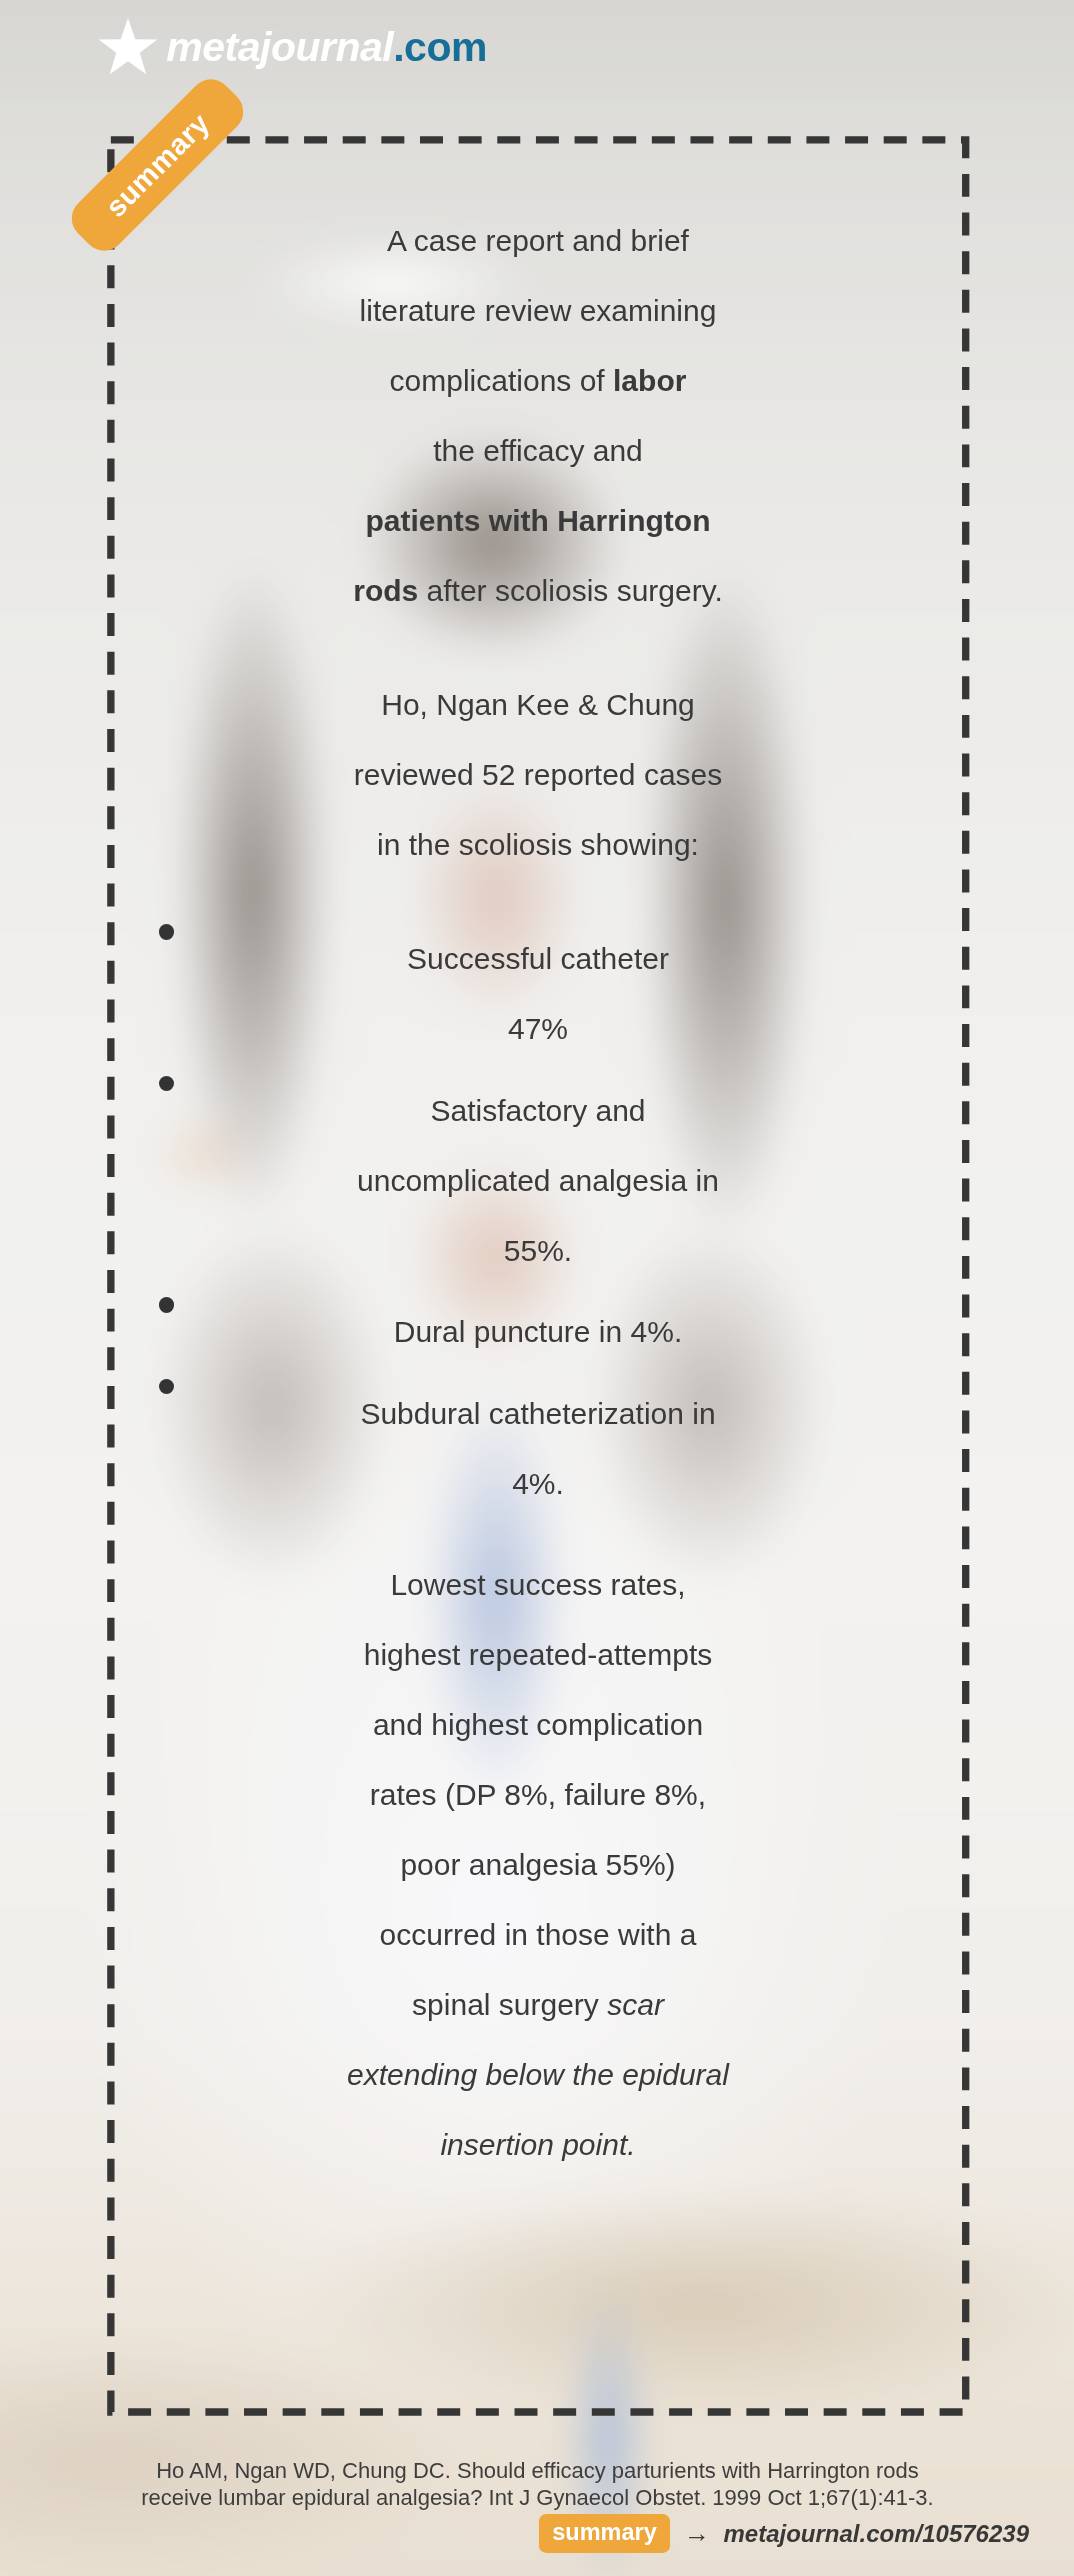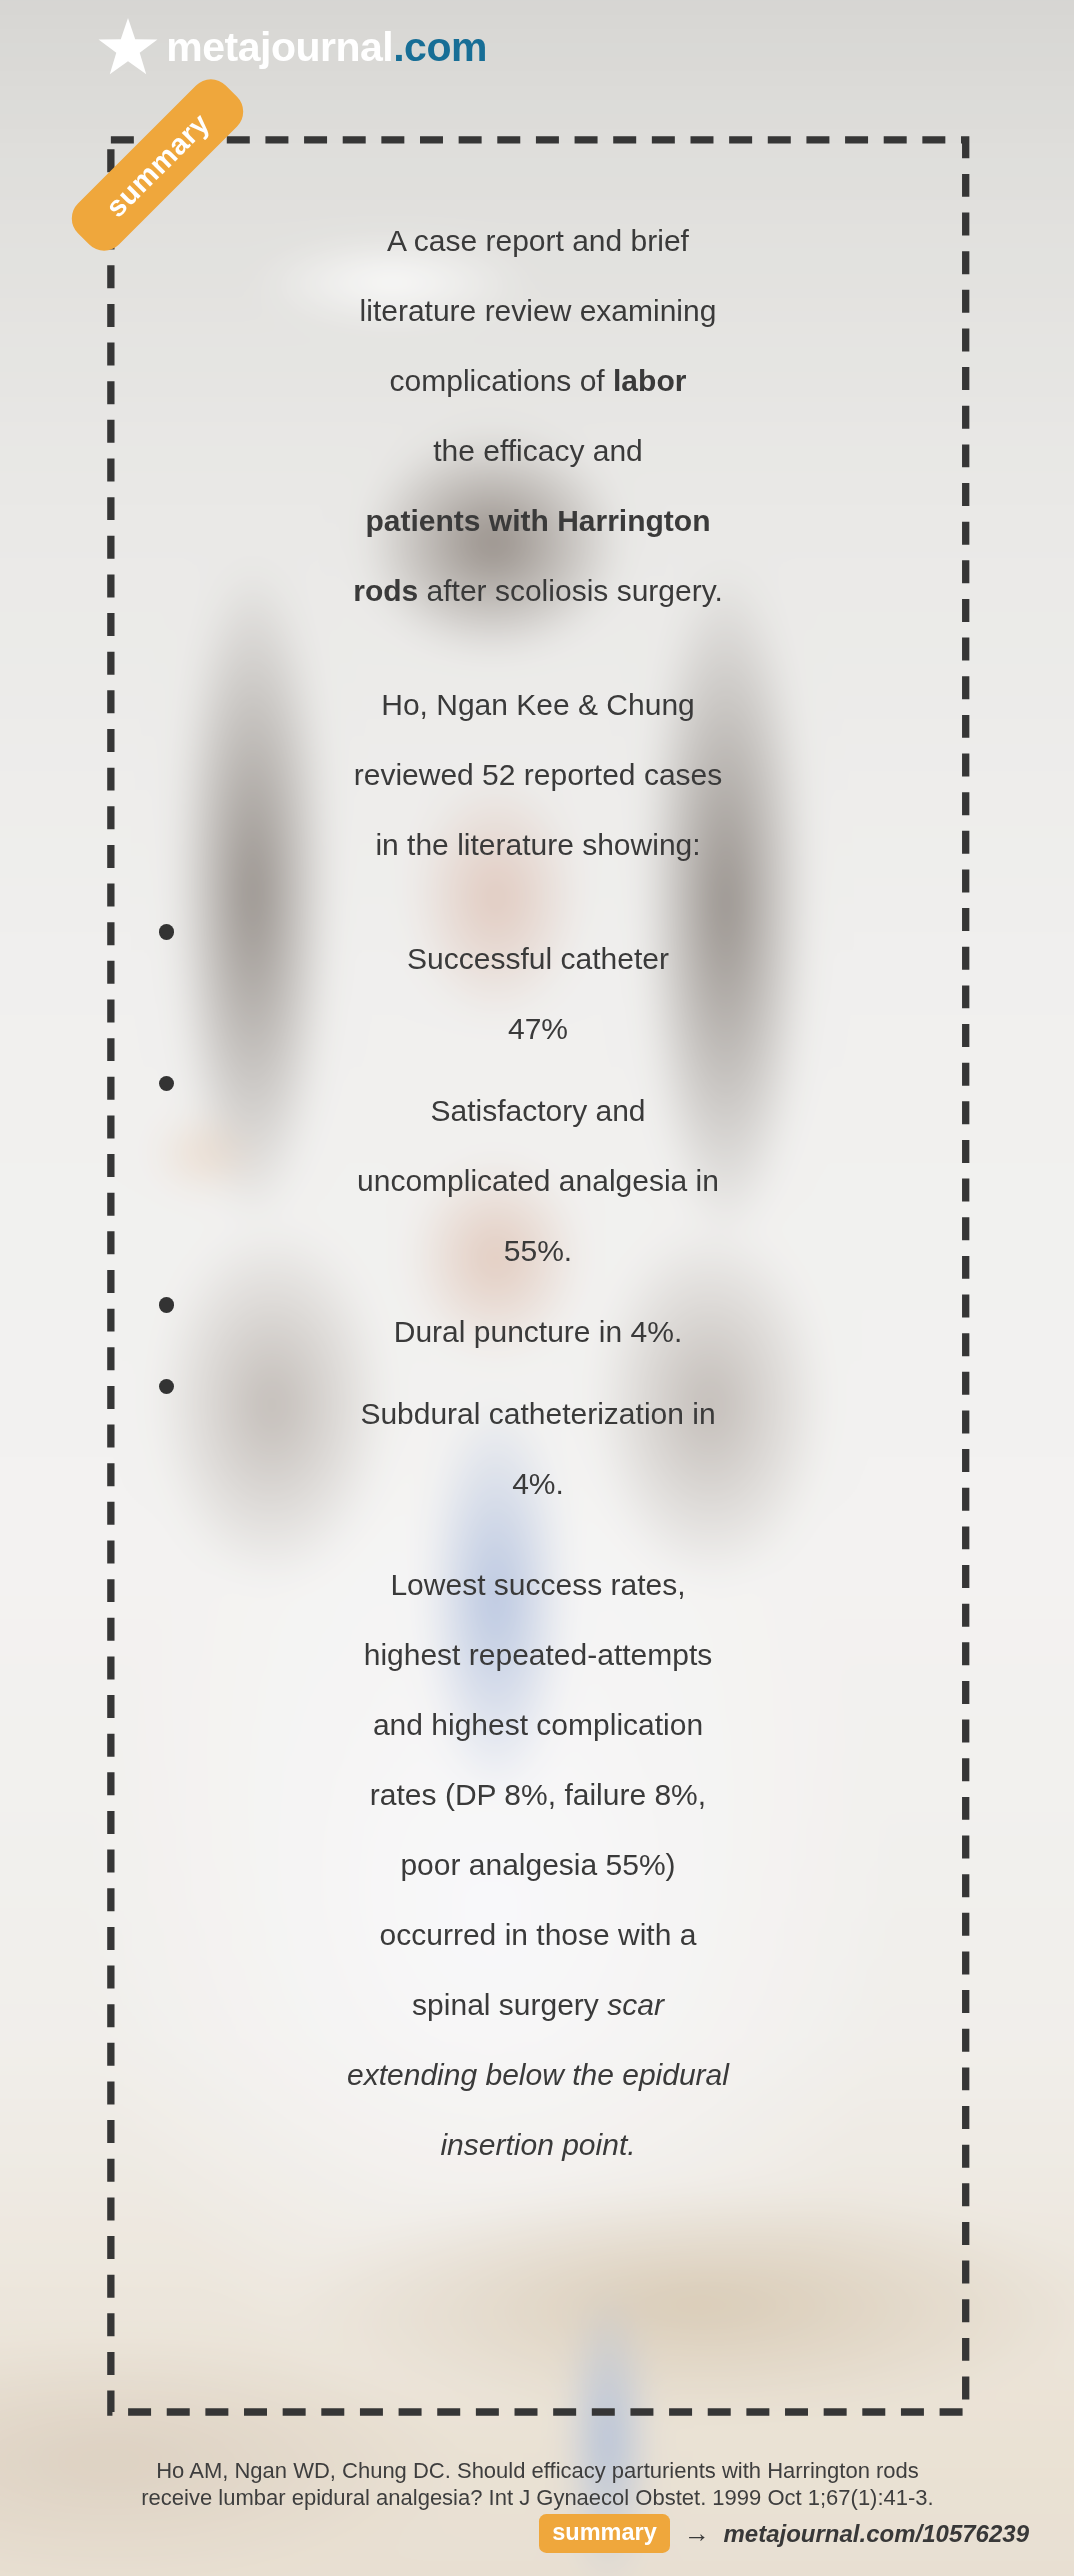--- a/index.html
+++ b/index.html
@@ -27,21 +27,21 @@
       radial-gradient(ellipse 548px 157px at 742px 2350px, rgba(200,180,150,0.85), rgba(200,180,150,0) 75%),
       radial-gradient(ellipse 512px 653px at 538px 1958px, rgba(247,247,250,0.95), rgba(247,247,250,0) 80%),
       linear-gradient(180deg,#c6c5c1 0%,#d5d4d0 8%,#e2e1de 20%,#ebeae8 38%,#efeeec 60%,#ece9e4 78%,#e3d8c6 93%,#e0d4c2 100%);
   }
   .bg-wash { position:absolute; inset:0; background:rgba(255,255,255,0.25); }
 
   
   .logo { position:absolute; left:97px; top:15.7px; display:flex; align-items:center; gap:7.3px; }
   .logo svg { width:62px; height:64px; display:block; }
   .logo-text { font-size:41px; font-weight:bold; letter-spacing:-0.5px; white-space:nowrap; }
-  .logo-site { color:#ffffff; }
+  .logo-site { color:#ffffff;font-style:italic; }
   .logo-tld  { color:#176e96; }
 
   
   .box-border { position:absolute; left:0; top:0; }
 
   
   .ribbon {
     position:absolute; left:53px; top:136px; width:209px; height:58px;
     background:#efa73c; border-radius:21px; transform:rotate(-45deg);
     display:flex; align-items:center; justify-content:center;
@@ -114,21 +114,21 @@
       <div><span>literature review examining</span><b></b><span></span></div>
       <div><span>complications of </span><b>labor</b><span></span></div>
       <div><span>the efficacy and</span><b></b><span></span></div>
       <div><span></span><b>patients with Harrington</b><span></span></div>
       <div><span></span><b>rods</b><span> after scoliosis surgery.</span></div>
     </section>
 
     <section class="intro">
       <div>Ho, Ngan Kee &amp; Chung</div>
       <div>reviewed 52 reported cases</div>
-      <div>in the literature showing:</div>
+      <div>in the scoliosis showing:</div>
     </section>
 
     <ul class="bullets">
       <li>
         <span class="dot"></span>
         <div>Successful catheter</div>
         <div>47%</div>
       </li>
       <li>
         <span class="dot"></span>

